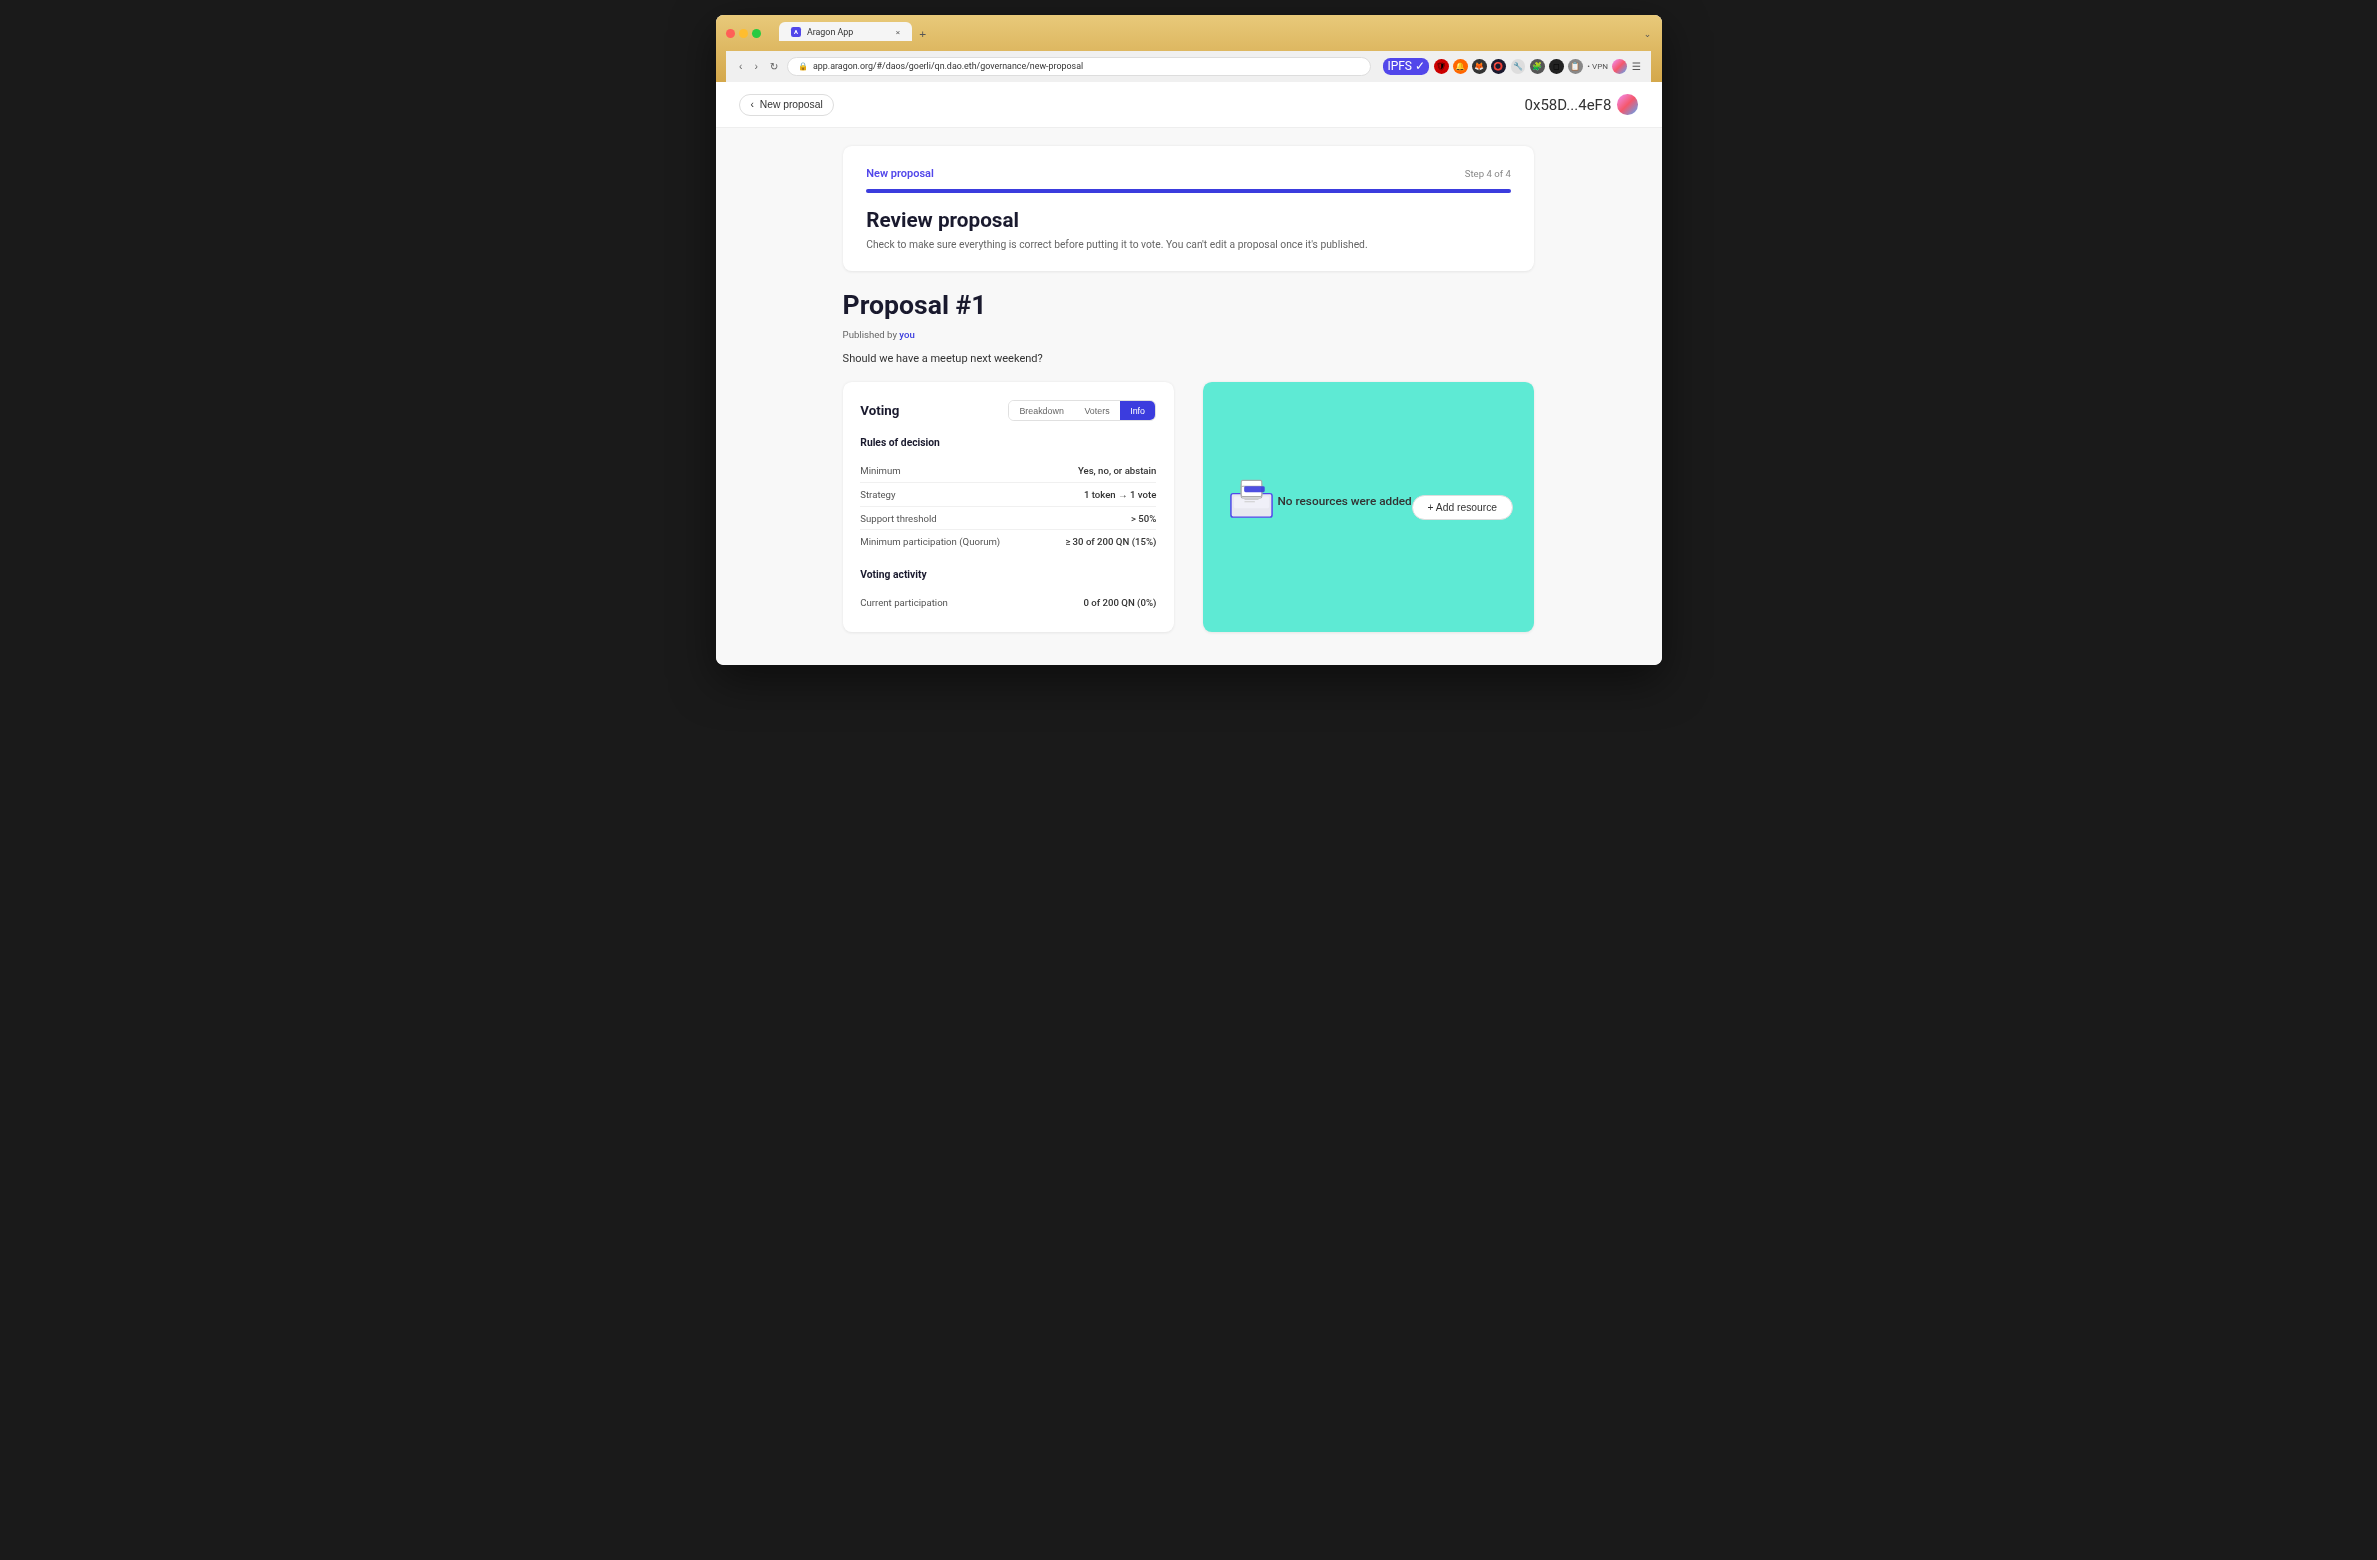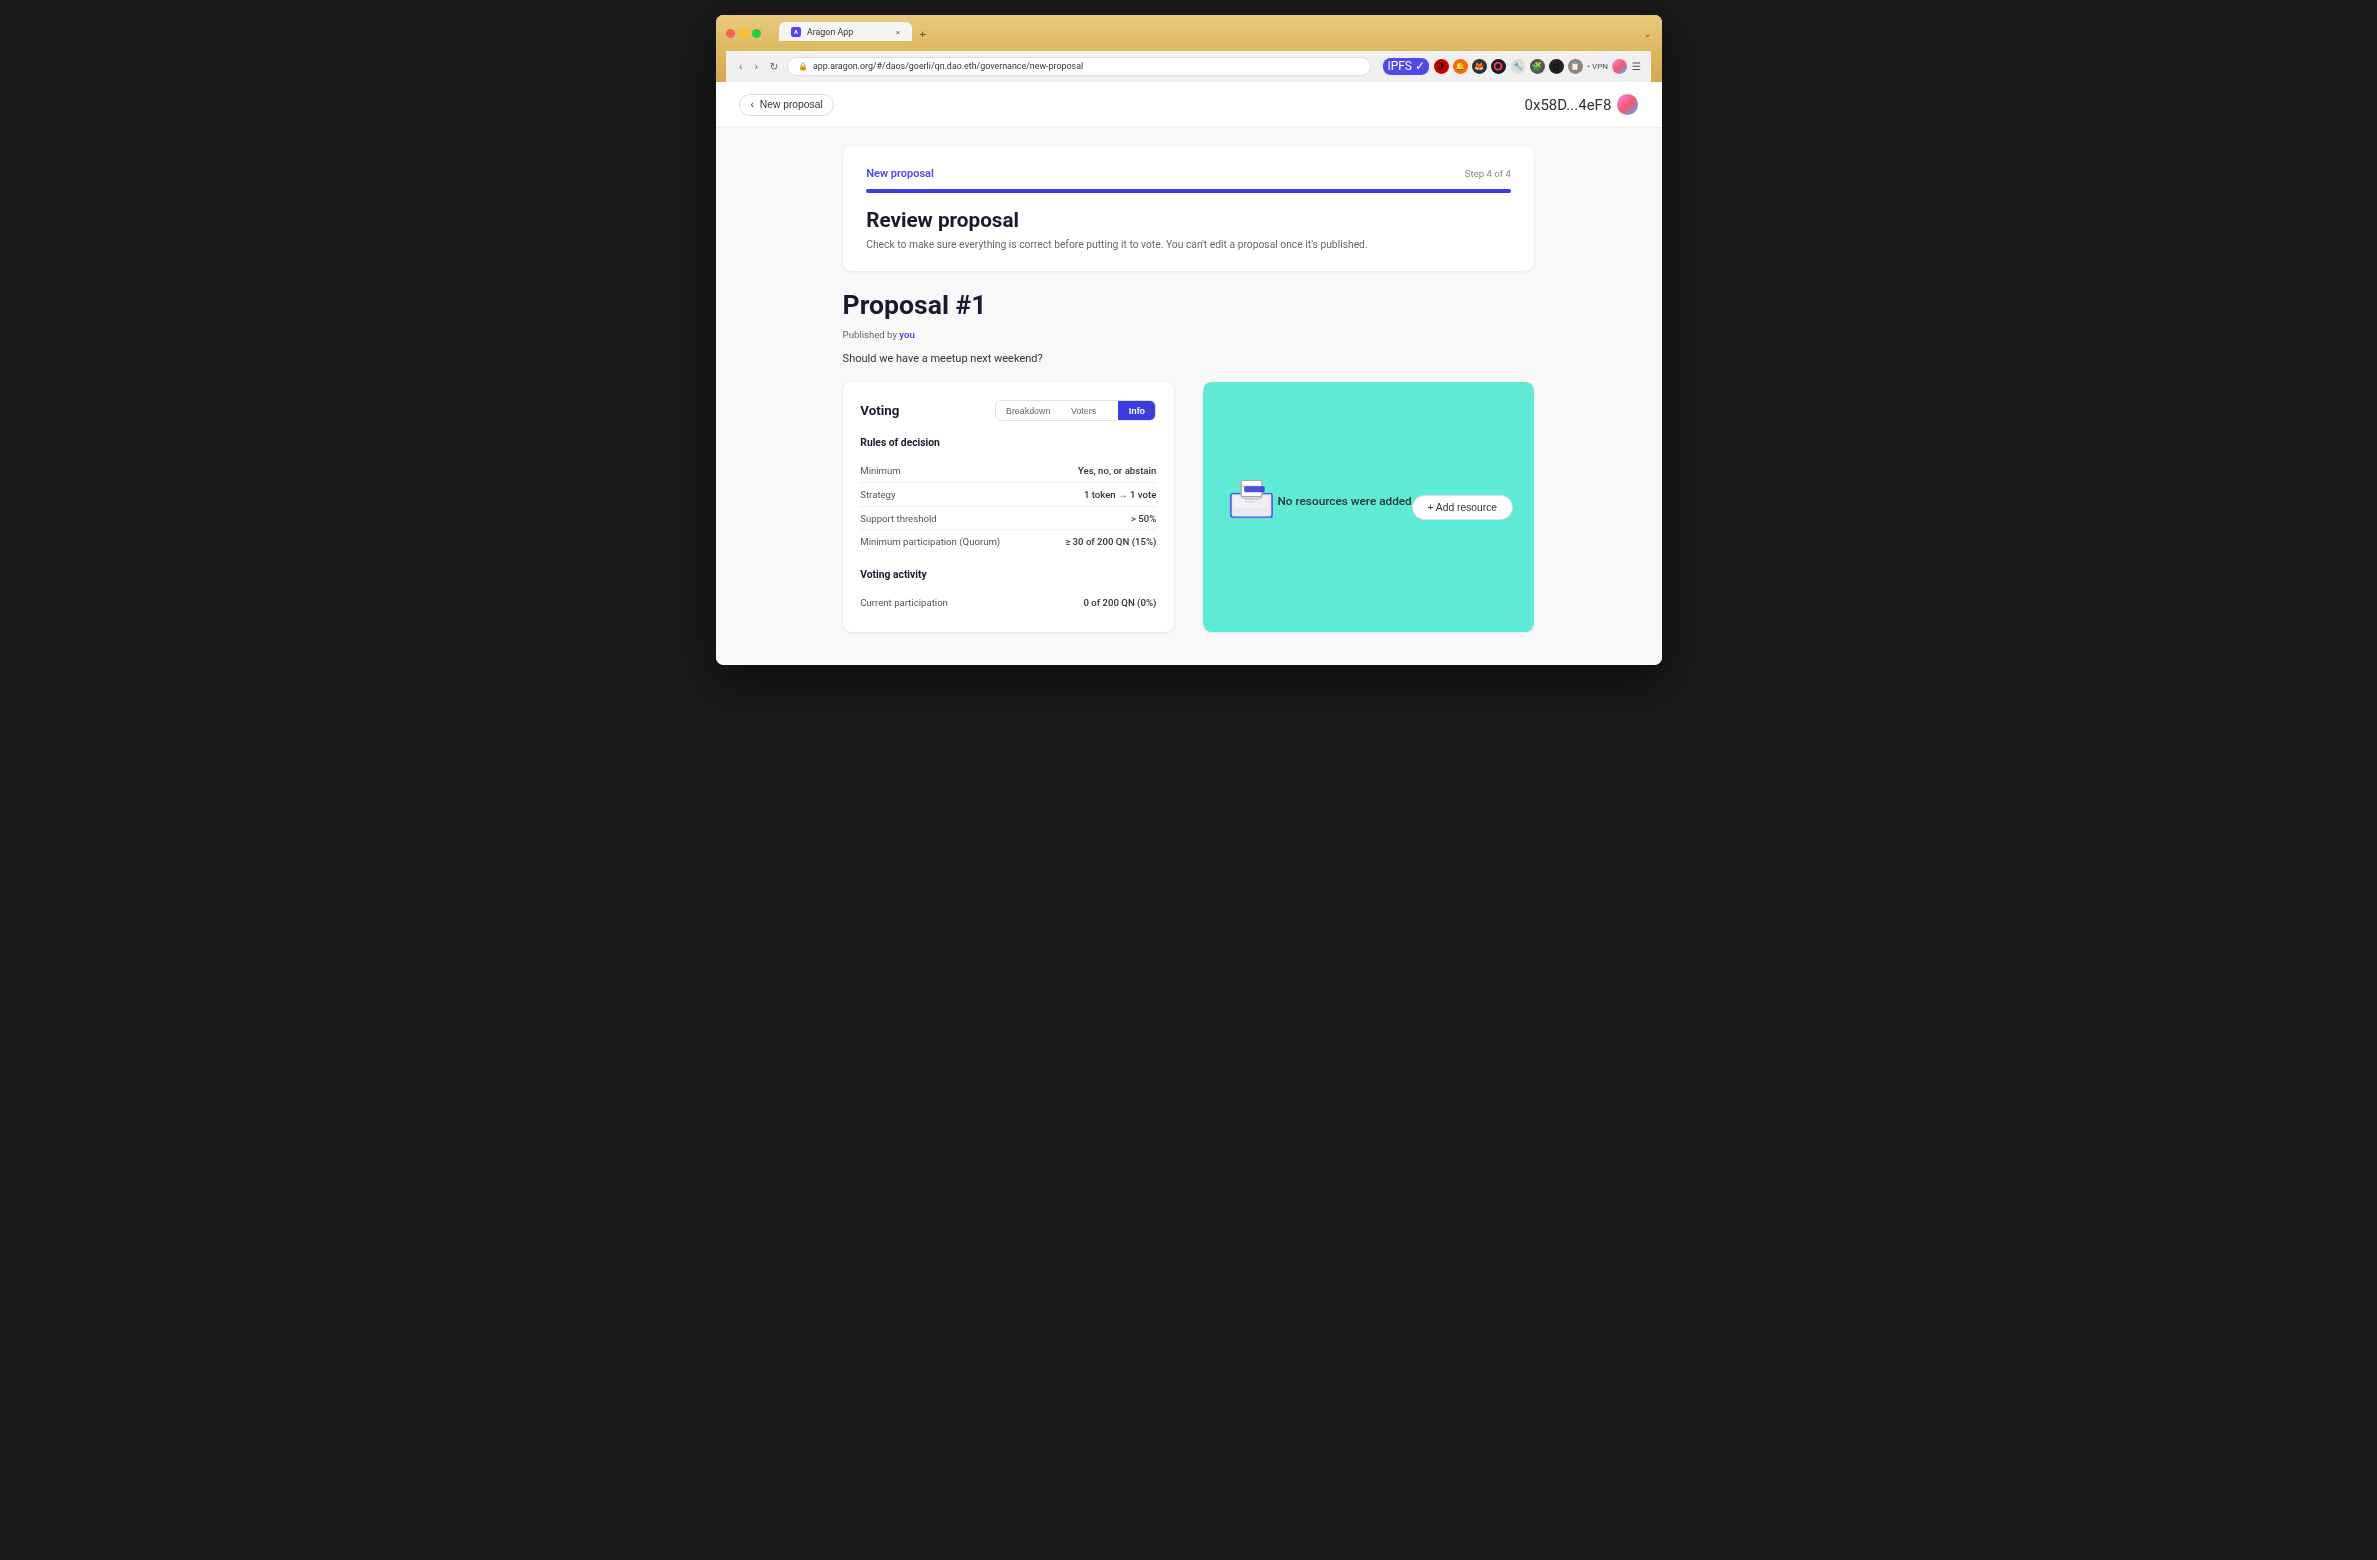--- a/index.html
+++ b/index.html
@@ -338,22 +338,21 @@
       font-size: 8.9px;
       color: #666;
       cursor: pointer;
       background: white;
       border: none;
     }
 
     .tab-item.active {
       background: #3b3cde;
       color: white;
-      font-weight: 700;
-      margin-left: 12px;
+      font-weight: 400;
     }
 
     .section-title {
       font-size: 10.3px;
       font-weight: 700;
       color: #1a1a2e;
       margin-bottom: 10.3px;
     }
 
     .info-row {

